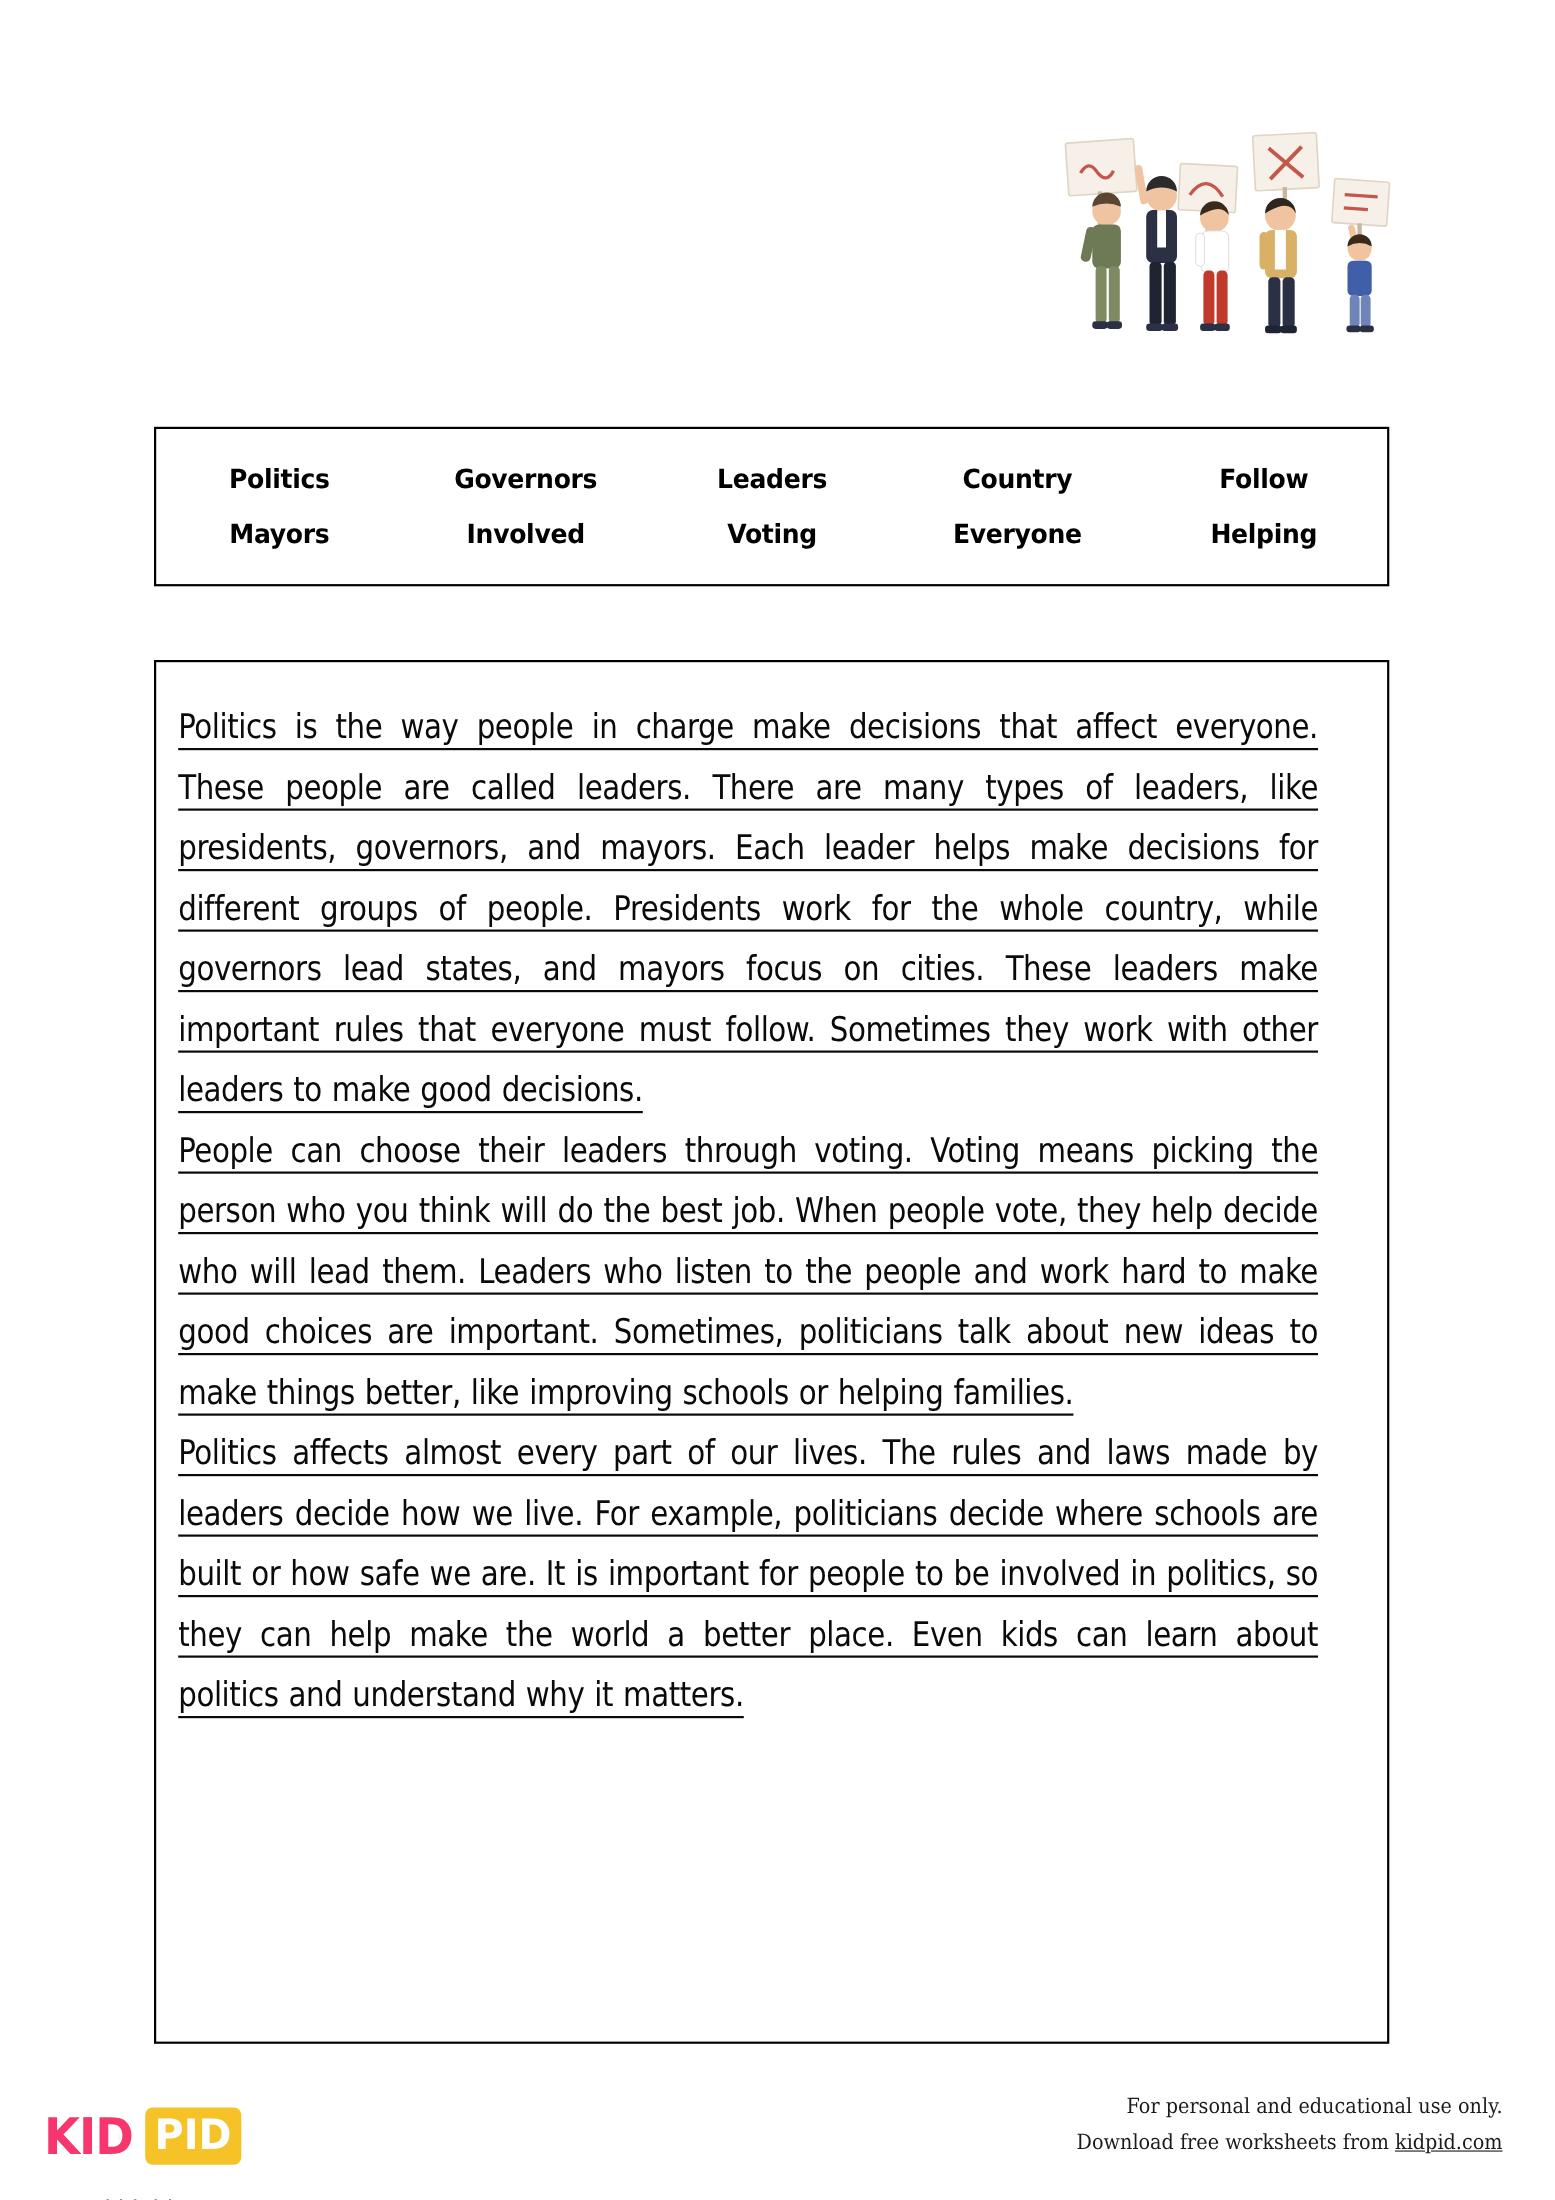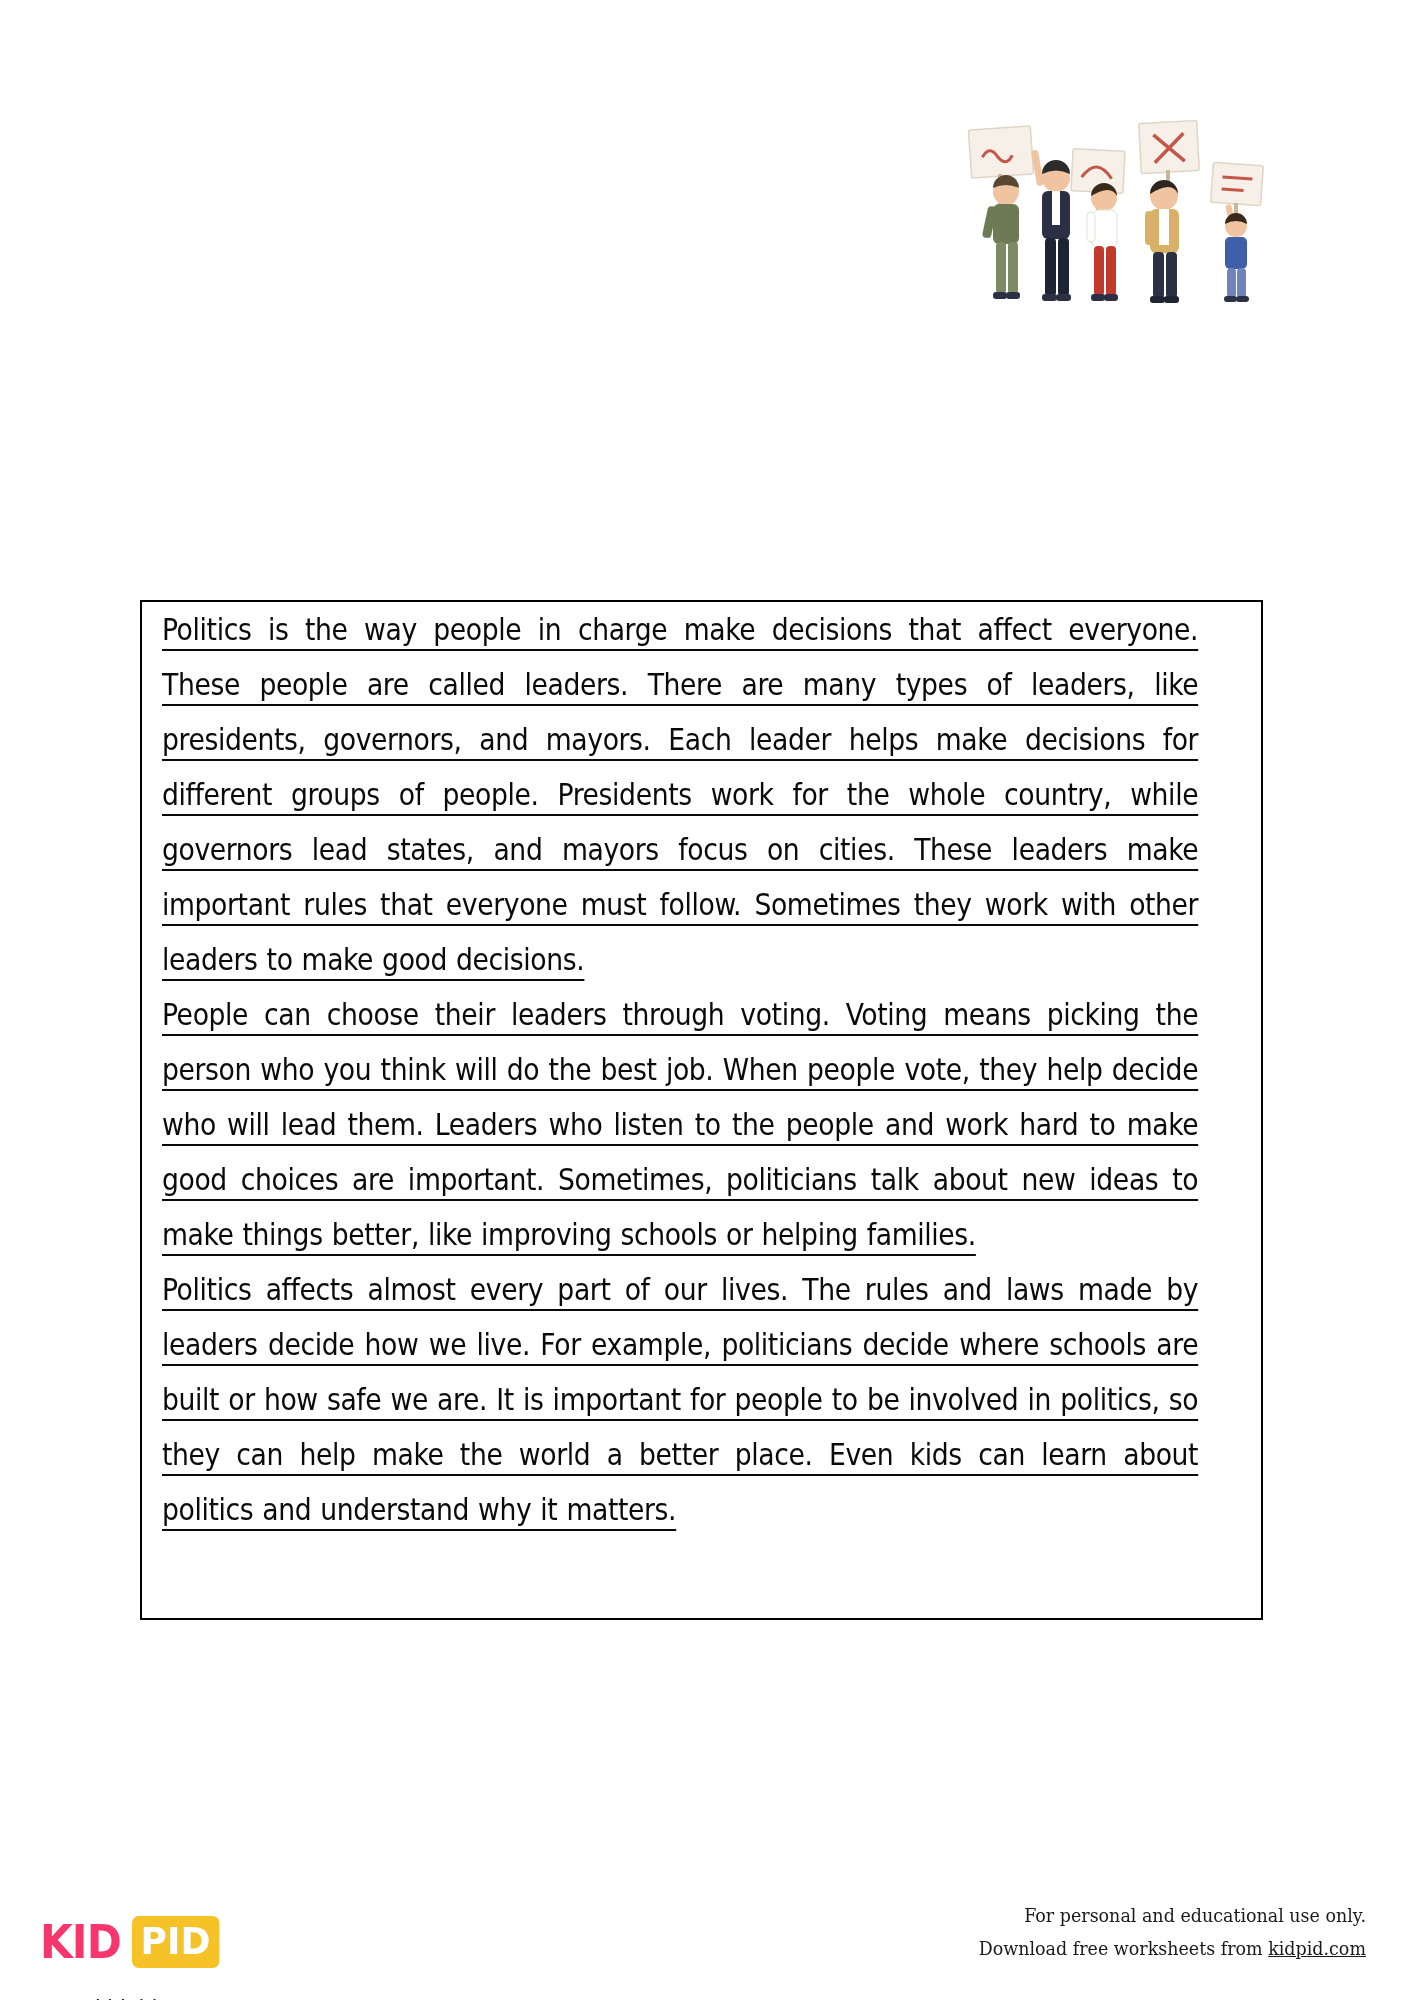--- a/index.html
+++ b/index.html
@@ -90,24 +90,24 @@
     letter-spacing: -0.3px;
     transform: scaleX(0.95);
   }
 
   
   .answer-box {
     position: absolute;
     left: 140px;
     top: 600px;
     width: 1123px;
-    height: 1020px;
+    height: 1258px;
     border: 2.5px solid #000000;
     box-sizing: border-box;
-    padding: 0 20px 10px 20px;
+    padding: 32px 20px 10px 20px;
   }
   .para {
     font-family: "DejaVu Sans Condensed", "DejaVu Sans", sans-serif;
     font-size: 31px;
     line-height: 55px;
     color: #0a0a0a;
     text-align: justify;
     text-align-last: left;
     text-decoration: underline;
     text-decoration-thickness: 2px;
@@ -269,20 +269,36 @@
         <path d="M265 104 a11 11 0 0 1 22 0 q-11 -6 -22 0z" fill="#3a2a1c"></path>
         <rect x="265" y="117" width="22" height="32" rx="5" fill="#3f5fa8"></rect>
         <rect x="267" y="148" width="9" height="30" rx="4" fill="#6f84b8"></rect>
         <rect x="277" y="148" width="9" height="30" rx="4" fill="#6f84b8"></rect>
         <rect x="264" y="176" width="13" height="6" rx="3" fill="#2b3044"></rect>
         <rect x="276" y="176" width="13" height="6" rx="3" fill="#2b3044"></rect>
       </g>
     </svg>
   </div>
 
+  <div class="vocab-box">
+    <div class="vocab-row">
+      <div class="vocab-cell">Politics</div>
+      <div class="vocab-cell">Governors</div>
+      <div class="vocab-cell">Leaders</div>
+      <div class="vocab-cell">Country</div>
+      <div class="vocab-cell">Follow</div>
+    </div>
+    <div class="vocab-row">
+      <div class="vocab-cell">Mayors</div>
+      <div class="vocab-cell">Involved</div>
+      <div class="vocab-cell">Voting</div>
+      <div class="vocab-cell">Everyone</div>
+      <div class="vocab-cell">Helping</div>
+    </div>
+  </div>
 
   <div class="answer-box">
     <div class="para">Politics is the way people in charge make decisions that affect everyone. These people are called leaders. There are many types of leaders, like presidents, governors, and mayors. Each leader helps make decisions for different groups of people. Presidents work for the whole country, while governors lead states, and mayors focus on cities. These leaders make important rules that everyone must follow. Sometimes they work with other leaders to make good decisions.</div>
     <div class="para">People can choose their leaders through voting. Voting means picking the person who you think will do the best job. When people vote, they help decide who will lead them. Leaders who listen to the people and work hard to make good choices are important. Sometimes, politicians talk about new ideas to make things better, like improving schools or helping families.</div>
     <div class="para">Politics affects almost every part of our lives. The rules and laws made by leaders decide how we live. For example, politicians decide where schools are built or how safe we are. It is important for people to be involved in politics, so they can help make the world a better place. Even kids can learn about politics and understand why it matters.</div>
   </div>
 
   <div class="footer">
     <div class="logo-wrap">
       <div class="logo-marks">

